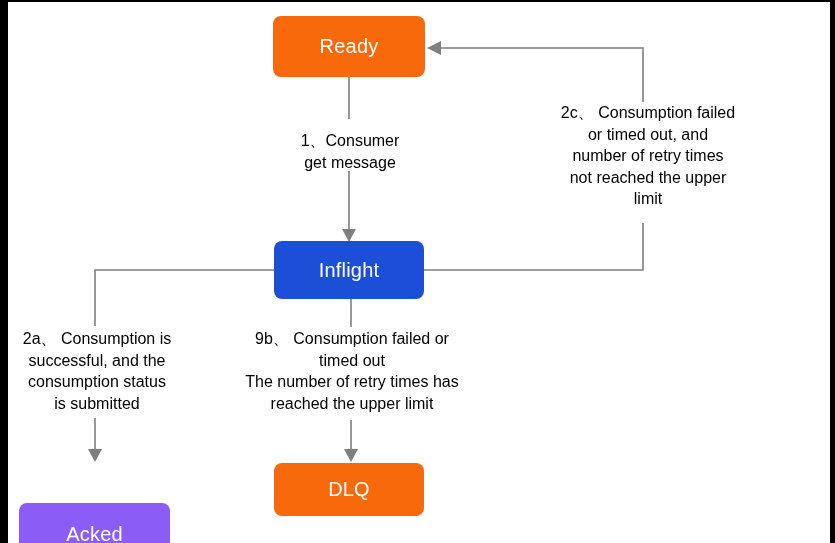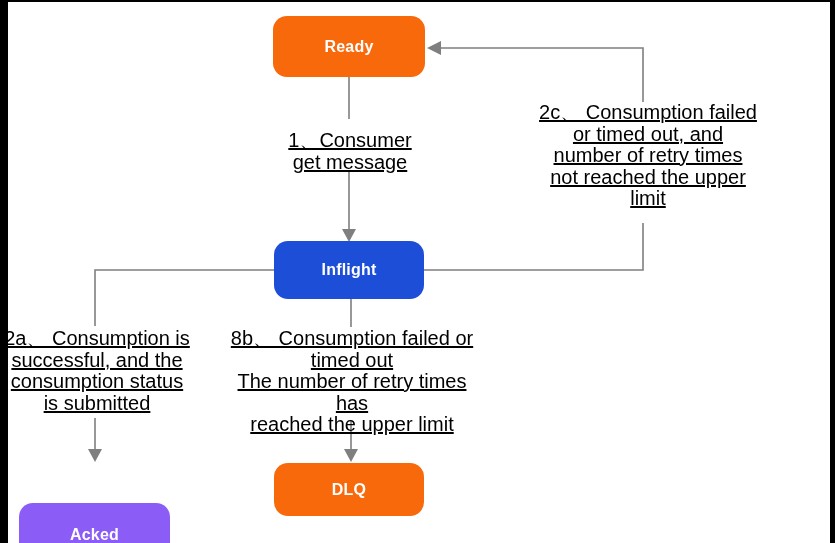--- a/index.html
+++ b/index.html
@@ -11,39 +11,38 @@
     font-family: "Liberation Sans", sans-serif;
   }
   .frame { position: absolute; background: #000000; }
   .frame-top    { left: 0; top: 0; width: 835px; height: 2px; }
   .frame-left   { left: 0; top: 0; width: 8px; height: 543px; }
   .frame-right  { right: 0; top: 0; width: 5px; height: 543px; }
   #connectors { position: absolute; left: 0; top: 0; }
   .node {
     position: absolute;
     background: #f8690b;
-    border-radius: 14px;
+    border-radius: 8px;
     display: flex; align-items: center; justify-content: center;
     color: #ffffff;
-    font-size: 16px;
-    font-weight: 700;
+    font-size: 20px;
+    font-weight: 400;
     letter-spacing: 0.2px;
   }
   .node-ready    { left: 273px; top: 16px;  width: 152px; height: 61px; }
   .node-inflight { left: 274px; top: 241px; width: 150px; height: 58px; }
   .node-acked    { left: 19px;  top: 463px; width: 151px; height: 63px; }
   .node-dlq      { left: 274px; top: 463px; width: 150px; height: 53px; }
   .edge-label {
     position: absolute;
     color: #000000;
-    font-size: 20px;
+    font-size: 16px;
     line-height: 21.5px;
     text-align: center;
     white-space: pre-line;
-    text-decoration: underline;
   }
   .label-consume { left: 258px; top: 130px; width: 184px; }
   .label-retry   { left: 529px; top: 102px; width: 238px; }
   .label-ack     { left: 0px;   top: 328px; width: 194px; }
   .label-dlq     { left: 220px; top: 328px; width: 264px; }
 </style>
 </head>
 <body>
 
 <svg id="connectors" width="835" height="543" viewBox="0 0 835 543" fill="none" xmlns="http://www.w3.org/2000/svg">
@@ -78,20 +77,20 @@
 get message</div>
 <div class="edge-label label-retry">2c、 Consumption failed
 or timed out, and
 number of retry times
 not reached the upper
 limit</div>
 <div class="edge-label label-ack">2a、 Consumption is
 successful, and the
 consumption status
 is submitted</div>
-<div class="edge-label label-dlq">8b、 Consumption failed or
+<div class="edge-label label-dlq">9b、 Consumption failed or
 timed out
 The number of retry times has
 reached the upper limit</div>
 
 <div class="frame frame-top"></div>
 <div class="frame frame-left"></div>
 <div class="frame frame-right"></div>
 
 </body></html>

